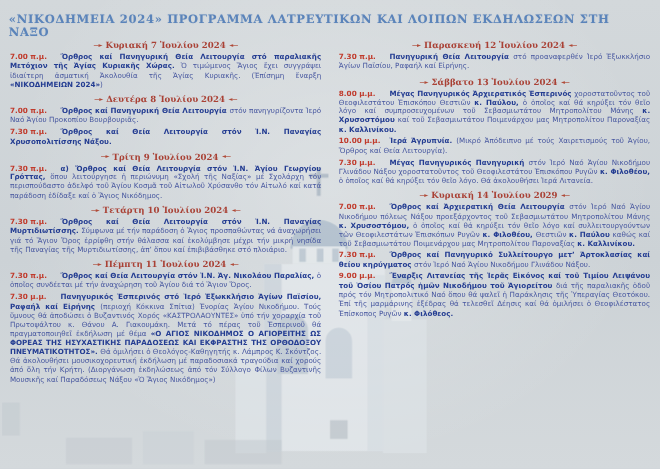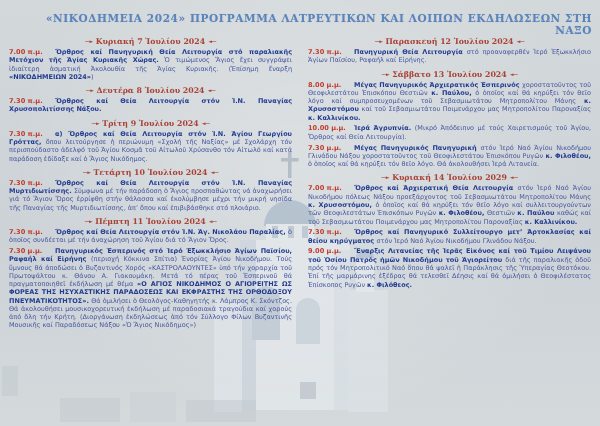--- a/index.html
+++ b/index.html
@@ -7,21 +7,21 @@
   .page{
     position:relative;width:600px;height:426px;
     font-family:"DejaVu Sans",sans-serif;
     background:
       radial-gradient(ellipse at 50% 40%, rgba(255,255,255,0.28), rgba(255,255,255,0) 70%),
       linear-gradient(180deg,#d3d8db 0%,#ccd2d6 55%,#d4d9dc 100%);
   }
   .bg-art{position:absolute;left:0;top:0;z-index:1;}
   .title{
     position:absolute;top:12px;left:8px;right:8px;z-index:3;
-    text-align:right;font-family:"DejaVu Serif",serif;font-weight:bold;
+    text-align:left;font-family:"DejaVu Serif",serif;font-weight:bold;
     font-size:10.5px;letter-spacing:0.6px;color:#5b84ba;
     text-shadow:0 0 1px rgba(91,132,186,0.25);
   }
   .columns{
     position:absolute;top:37px;left:9px;right:9px;bottom:2px;z-index:2;
     display:flex;gap:16px;
   }
   .column{flex:1;min-width:0;}
   .day{margin:0 0 5px;}
   .day-header{
@@ -85,20 +85,21 @@
   <div class="title">«ΝΙΚΟΔΗΜΕΙΑ 2024» ΠΡΟΓΡΑΜΜΑ ΛΑΤΡΕΥΤΙΚΩΝ ΚΑΙ ΛΟΙΠΩΝ ΕΚΔΗΛΩΣΕΩΝ ΣΤΗ ΝΑΞΟ</div>
 
   <div class="columns">
       <div class="column">
         <section class="day">
           <div class="day-header"><span class="orn l">—►</span><span class="day-title">Κυριακή 7 Ἰουλίου 2024</span><span class="orn r">◄—</span></div>
           <p class="event"><span class="time">7.00 π.μ.</span><span class="seg b">Ὄρθρος καί Πανηγυρική Θεία Λειτουργία στό παραλιακῆς Μετόχιον τῆς Ἁγίας Κυριακῆς Χώρας. </span><span class="seg">Ὁ τιμώμενος Ἅγιος ἔχει συγγράψει ἰδιαίτερη ἀσματική Ἀκολουθία τῆς Ἁγίας Κυριακῆς. (Ἐπίσημη ἔναρξη </span><span class="seg b">«ΝΙΚΟΔΗΜΕΙΩΝ 2024»</span><span class="seg">)</span></p>
         </section>
         <section class="day">
           <div class="day-header"><span class="orn l">—►</span><span class="day-title">Δευτέρα 8 Ἰουλίου 2024</span><span class="orn r">◄—</span></div>
+          <p class="event"><span class="time">7.00 π.μ.</span><span class="seg b">Ὄρθρος καί Πανηγυρική Θεία Λειτουργία </span><span class="seg">στόν πανηγυρίζοντα Ἱερό Ναό Ἁγίου Προκοπίου Βουρβουριᾶς.</span></p>
           <p class="event"><span class="time">7.30 π.μ.</span><span class="seg b">Ὄρθρος καί Θεία Λειτουργία στόν Ἱ.Ν. Παναγίας Χρυσοπολιτίσσης Νάξου.</span></p>
         </section>
         <section class="day">
           <div class="day-header"><span class="orn l">—►</span><span class="day-title">Τρίτη 9 Ἰουλίου 2024</span><span class="orn r">◄—</span></div>
           <p class="event"><span class="time">7.30 π.μ.</span><span class="seg b">α) Ὄρθρος καί Θεία Λειτουργία στόν Ἱ.Ν. Ἁγίου Γεωργίου Γρόττας, </span><span class="seg">ὅπου λειτούργησε ἡ περιώνυμη «Σχολή τῆς Ναξίας» μέ Σχολάρχη τόν περισπούδαστο ἀδελφό τοῦ Ἁγίου Κοσμᾶ τοῦ Αἰτωλοῦ Χρύσανθο τόν Αἰτωλό καί κατά παράδοση ἐδίδαξε καί ὁ Ἅγιος Νικόδημος.</span></p>
         </section>
         <section class="day">
           <div class="day-header"><span class="orn l">—►</span><span class="day-title">Τετάρτη 10 Ἰουλίου 2024</span><span class="orn r">◄—</span></div>
           <p class="event"><span class="time">7.30 π.μ.</span><span class="seg b">Ὄρθρος καί Θεία Λειτουργία στόν Ἱ.Ν. Παναγίας Μυρτιδιωτίσσης. </span><span class="seg">Σύμφωνα μέ τήν παράδοση ὁ Ἅγιος προσπαθώντας νά ἀναχωρήσει γιά τό Ἅγιον Ὄρος ἐρρίφθη στήν θάλασσα καί ἐκολύμβησε μέχρι τήν μικρή νησίδα τῆς Παναγίας τῆς Μυρτιδιωτίσσης, ἀπʼ ὅπου καί ἐπιβιβάσθηκε στό πλοιάριο.</span></p>
         </section>

